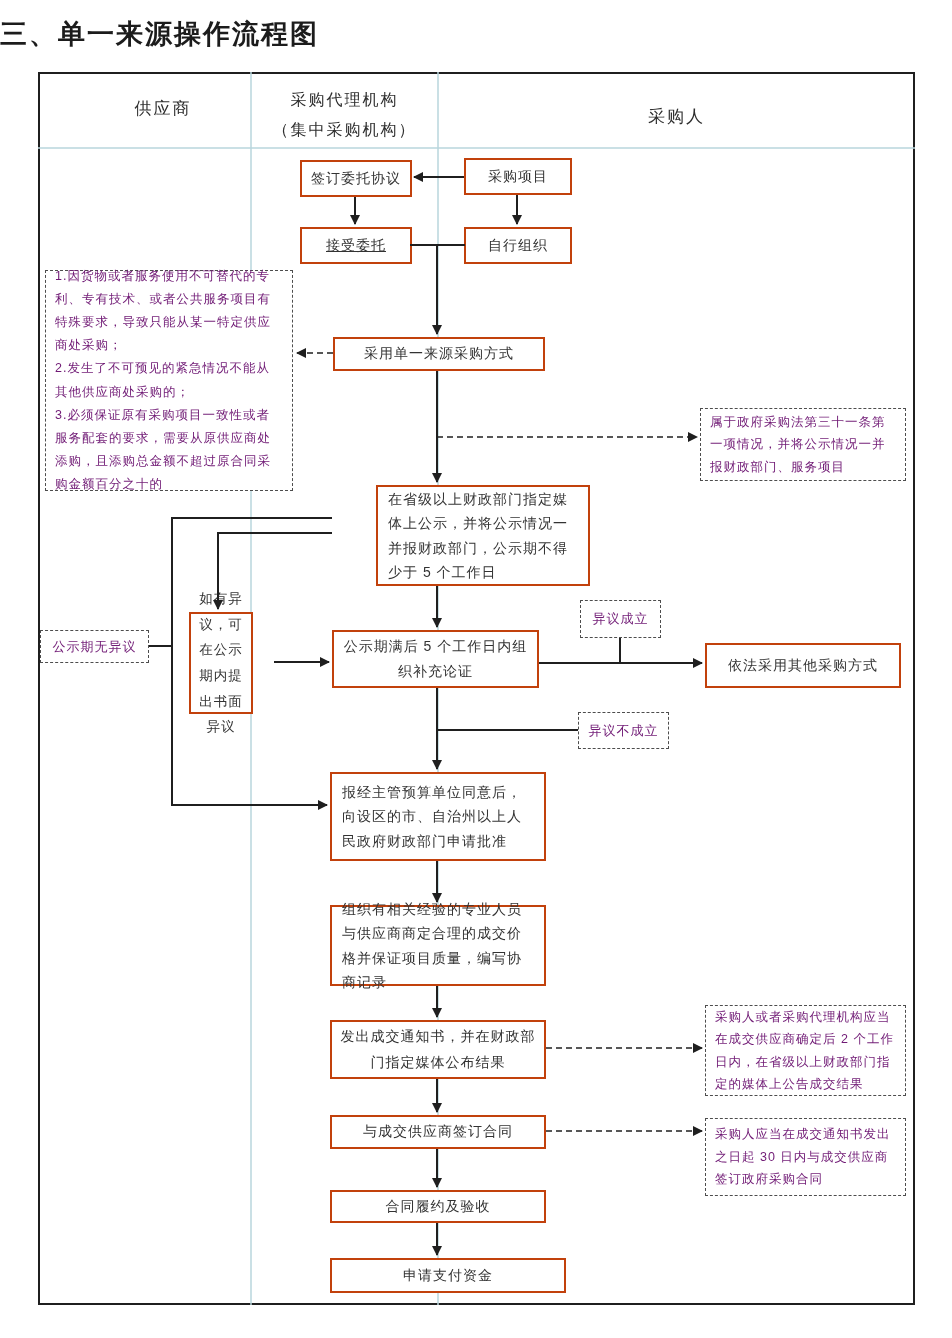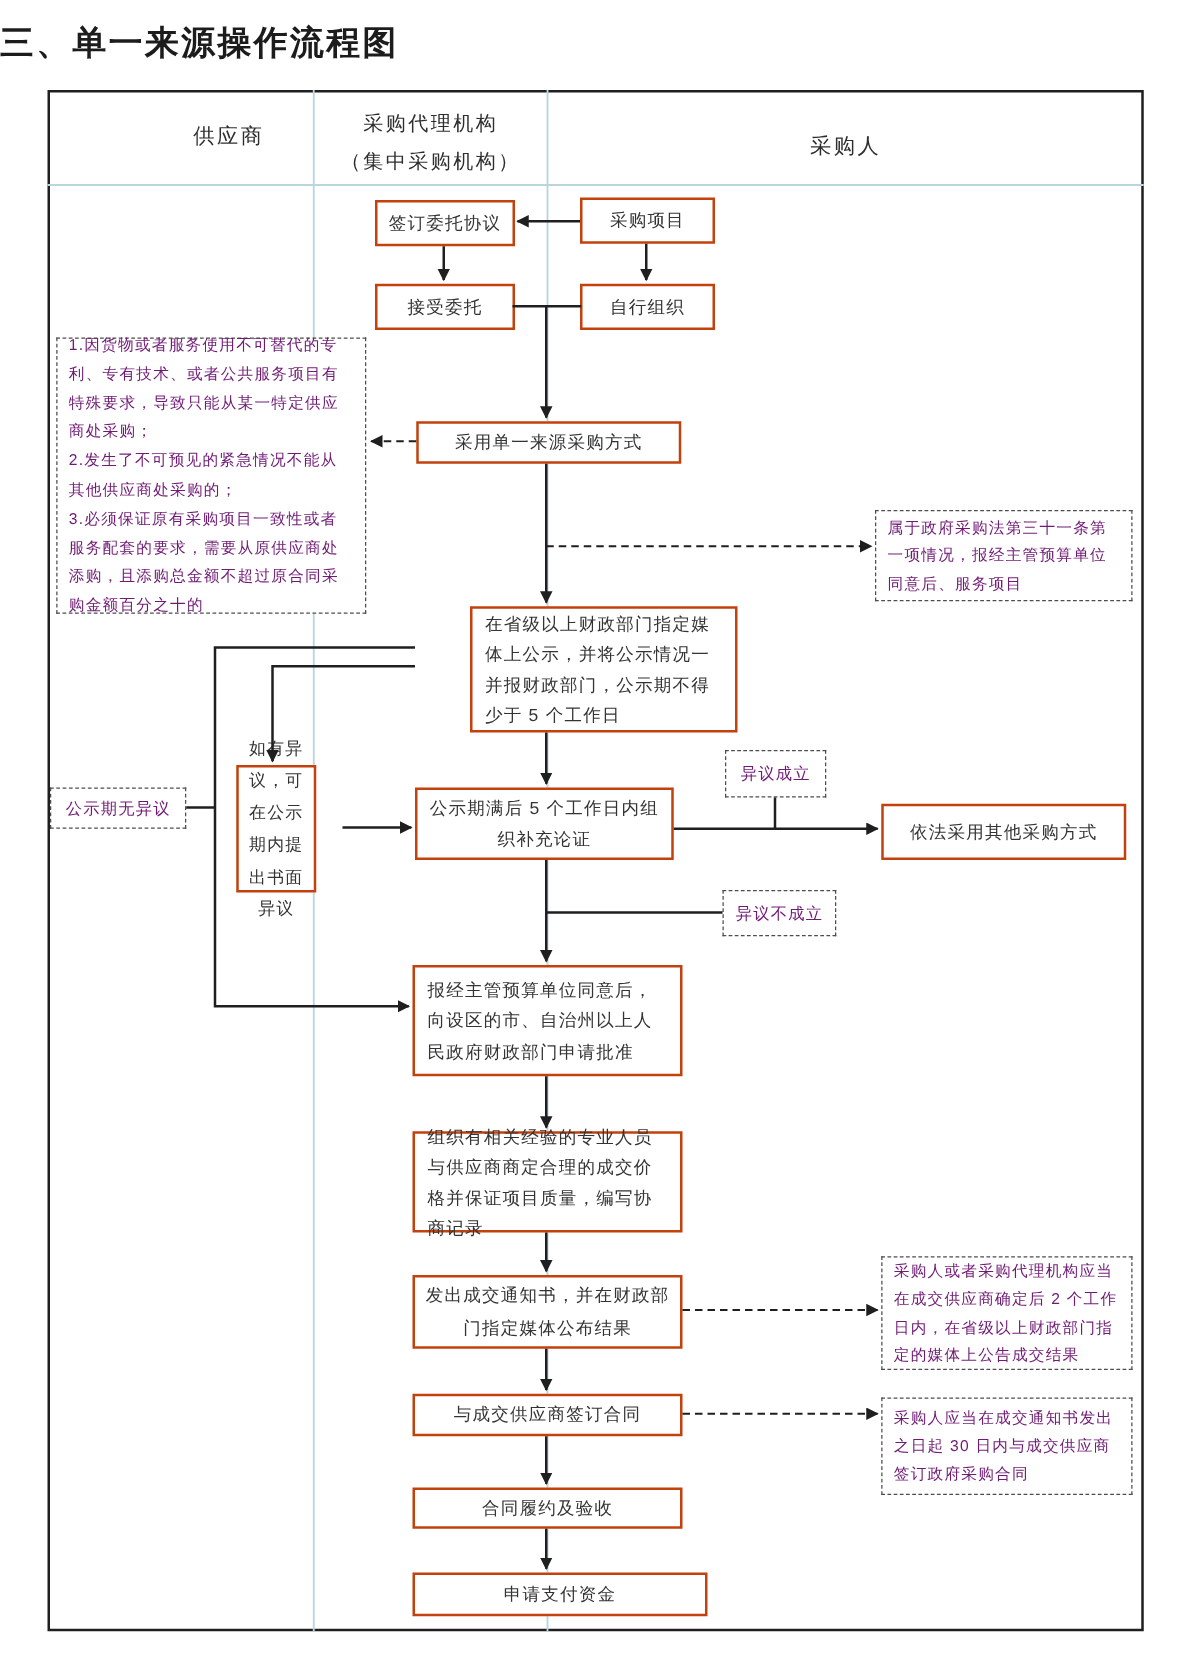--- a/index.html
+++ b/index.html
@@ -45,30 +45,30 @@
   <div id="page-title">三、单一来源操作流程图</div>
 
   <div id="frame"></div>
 
   <svg class="layer" width="952" height="1338" viewBox="0 0 952 1338">
     <line x1="251" y1="72" x2="251" y2="1305" stroke="#b9d6dc" stroke-width="1.5"></line>
     <line x1="438" y1="72" x2="438" y2="1305" stroke="#b9d6dc" stroke-width="1.5"></line>
     <line x1="38" y1="148" x2="915" y2="148" stroke="#b9d6dc" stroke-width="1.5"></line>
   </svg>
 
-  <div class="lane-header" style="left:54px;top:93px;width:258px;">供应商</div>
+  <div class="lane-header" style="left:34px;top:93px;width:258px;">供应商</div>
   <div class="lane-header" style="left:251px;top:85px;width:187px;font-size:16px;">
     <div>采购代理机构</div>
     <div>（集中采购机构）</div>
   </div>
   <div class="lane-header" style="left:438px;top:101px;width:477px;">采购人</div>
 
   <div class="box" style="left:300px;top:160px;width:112px;height:37px;">签订委托协议</div>
   <div class="box" style="left:464px;top:158px;width:108px;height:37px;">采购项目</div>
-  <div class="box" style="left:300px;top:227px;width:112px;height:37px;">接受委托</div>
+  <div class="box" style="left:300px;top:227px;width:112px;height:37px;text-decoration:underline;">接受委托</div>
   <div class="box" style="left:464px;top:227px;width:108px;height:37px;">自行组织</div>
   <div class="box" style="left:333px;top:337px;width:212px;height:34px;">采用单一来源采购方式</div>
   <div class="box left" style="left:332px;top:485px;width:214px;height:101px;margin-left:44px;">在省级以上财政部门指定媒体上公示，并将公示情况一并报财政部门，公示期不得少于 5 个工作日</div>
   <div class="box" style="left:189px;top:612px;width:64px;height:102px;font-size:13.5px;line-height:1.9;">如有异议，可在公示期内提出书面异议</div>
   <div class="box" style="left:332px;top:630px;width:207px;height:58px;">公示期满后 5 个工作日内组织补充论证</div>
   <div class="box" style="left:705px;top:643px;width:196px;height:45px;">依法采用其他采购方式</div>
   <div class="box left" style="left:330px;top:772px;width:216px;height:89px;">报经主管预算单位同意后，向设区的市、自治州以上人民政府财政部门申请批准</div>
   <div class="box left" style="left:330px;top:905px;width:216px;height:81px;">组织有相关经验的专业人员与供应商商定合理的成交价格并保证项目质量，编写协商记录</div>
   <div class="box" style="left:330px;top:1020px;width:216px;height:59px;">发出成交通知书，并在财政部门指定媒体公布结果</div>
   <div class="box" style="left:330px;top:1115px;width:216px;height:34px;">与成交供应商签订合同</div>
@@ -76,21 +76,21 @@
   <div class="box" style="left:330px;top:1258px;width:236px;height:35px;">申请支付资金</div>
 
   <div class="dashed left" style="left:45px;top:270px;width:248px;height:221px;line-height:1.85;align-items:flex-start;flex-direction:column;justify-content:center;">
     <p class="note-item">1.因货物或者服务使用不可替代的专利、专有技术、或者公共服务项目有特殊要求，导致只能从某一特定供应商处采购；</p>
     <p class="note-item">2.发生了不可预见的紧急情况不能从其他供应商处采购的；</p>
     <p class="note-item">3.必须保证原有采购项目一致性或者服务配套的要求，需要从原供应商处添购，且添购总金额不超过原合同采购金额百分之十的</p>
   </div>
   <div class="dashed" style="left:40px;top:630px;width:109px;height:33px;">公示期无异议</div>
   <div class="dashed" style="left:580px;top:600px;width:81px;height:38px;">异议成立</div>
   <div class="dashed" style="left:578px;top:712px;width:91px;height:37px;">异议不成立</div>
-  <div class="dashed left" style="left:700px;top:408px;width:206px;height:73px;">属于政府采购法第三十一条第一项情况，报经主管预算单位同意后、服务项目</div>
+  <div class="dashed left" style="left:700px;top:408px;width:206px;height:73px;">属于政府采购法第三十一条第一项情况，并将公示情况一并报财政部门、服务项目</div>
   <div class="dashed left" style="left:705px;top:1005px;width:201px;height:91px;">采购人或者采购代理机构应当在成交供应商确定后 2 个工作日内，在省级以上财政部门指定的媒体上公告成交结果</div>
   <div class="dashed left" style="left:705px;top:1118px;width:201px;height:78px;">采购人应当在成交通知书发出之日起 30 日内与成交供应商签订政府采购合同</div>
 
   <svg id="connectors" class="layer" width="952" height="1338" viewBox="0 0 952 1338">
     <defs>
       <marker id="arr" markerUnits="userSpaceOnUse" markerWidth="12" markerHeight="12" refX="9" refY="5" orient="auto">
         <path d="M0,0 L10,5 L0,10 Z" fill="#1f1f1f"></path>
       </marker>
     </defs>
     <g stroke="#1f1f1f" stroke-width="2" fill="none">

